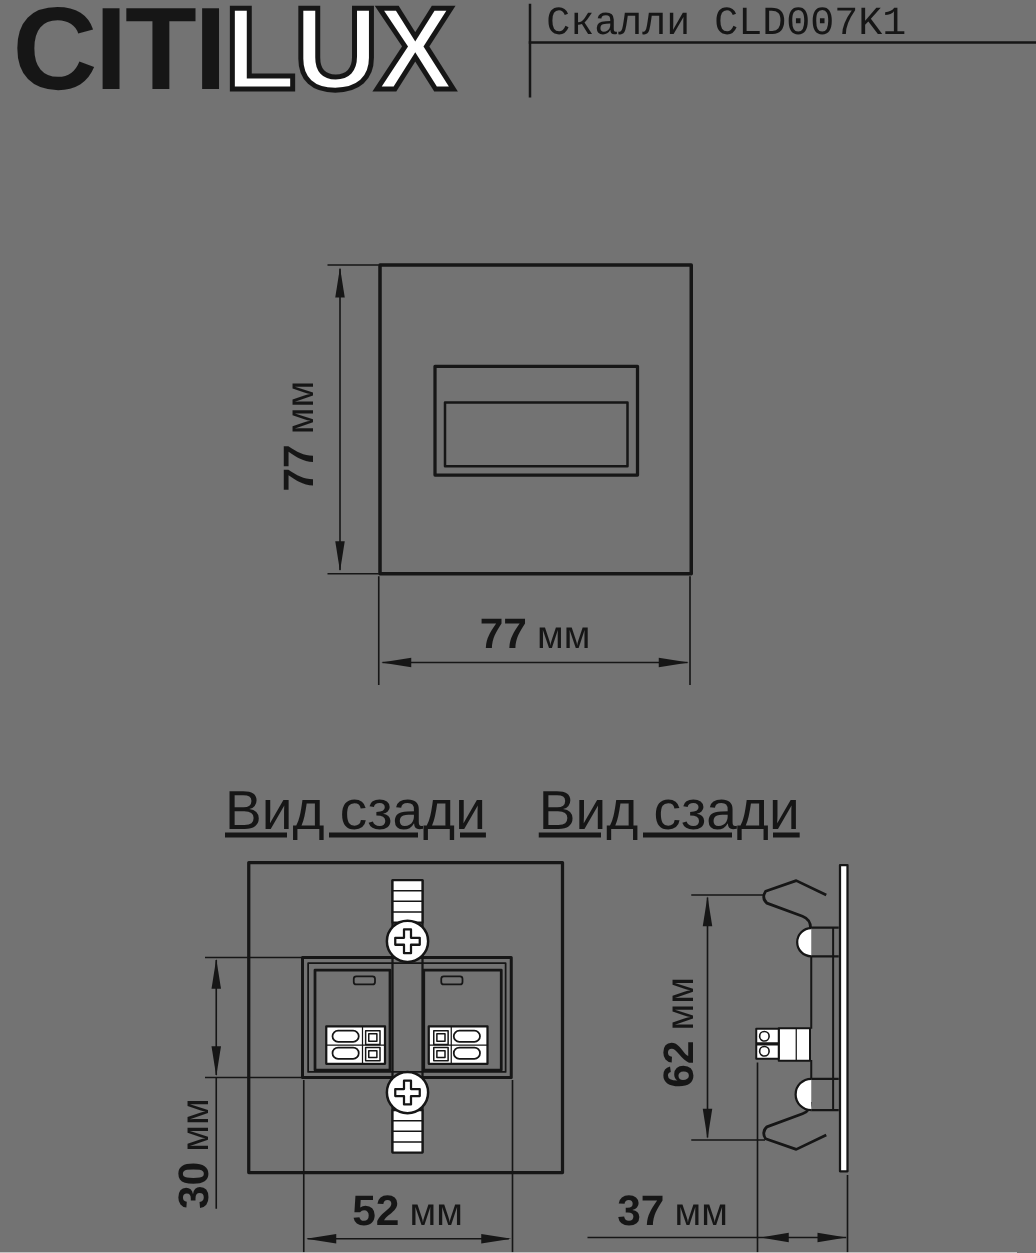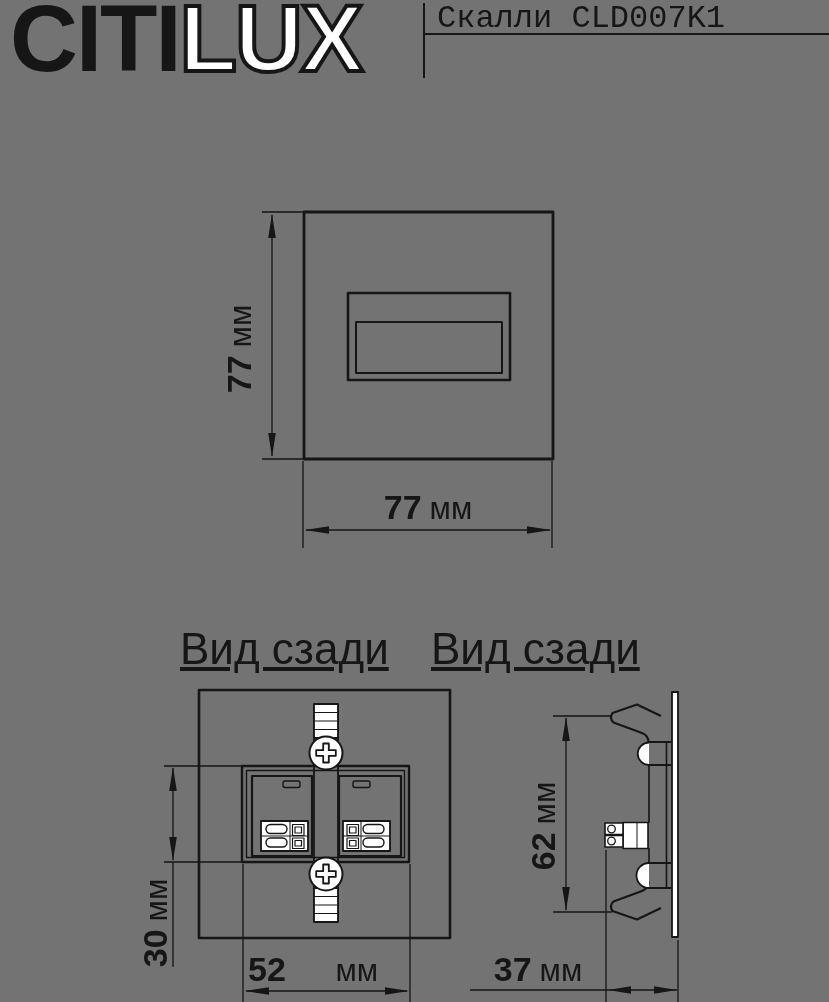--- a/index.html
+++ b/index.html
@@ -26,21 +26,21 @@
   .dim-label{
     position:absolute;width:130px;height:40px;display:flex;align-items:baseline;
     justify-content:center;gap:8px;white-space:nowrap;line-height:40px;
   }
   .dim-label .v{font-weight:bold;font-size:34px;}
   .dim-label .u{font-size:31px;}
   .rot{transform:rotate(-90deg);transform-origin:center center;}
   .dl-front-h{left:174px;top:329px;}
   .dl-front-w{left:363px;top:487px;}
   .dl-rear-h{left:90px;top:903px;}
-  .dl-rear-w{left:248px;top:949px;justify-content:space-between;}
+  .dl-rear-w{left:261px;top:949px;}
   .dl-left-h{left:478px;top:806px;}
   .dl-left-w{left:473px;top:949px;}
   svg{position:absolute;left:0;top:0;}
   svg *{vector-effect:none;}
 </style>
 </head>
 <body>
 
 <div class="page">
 

